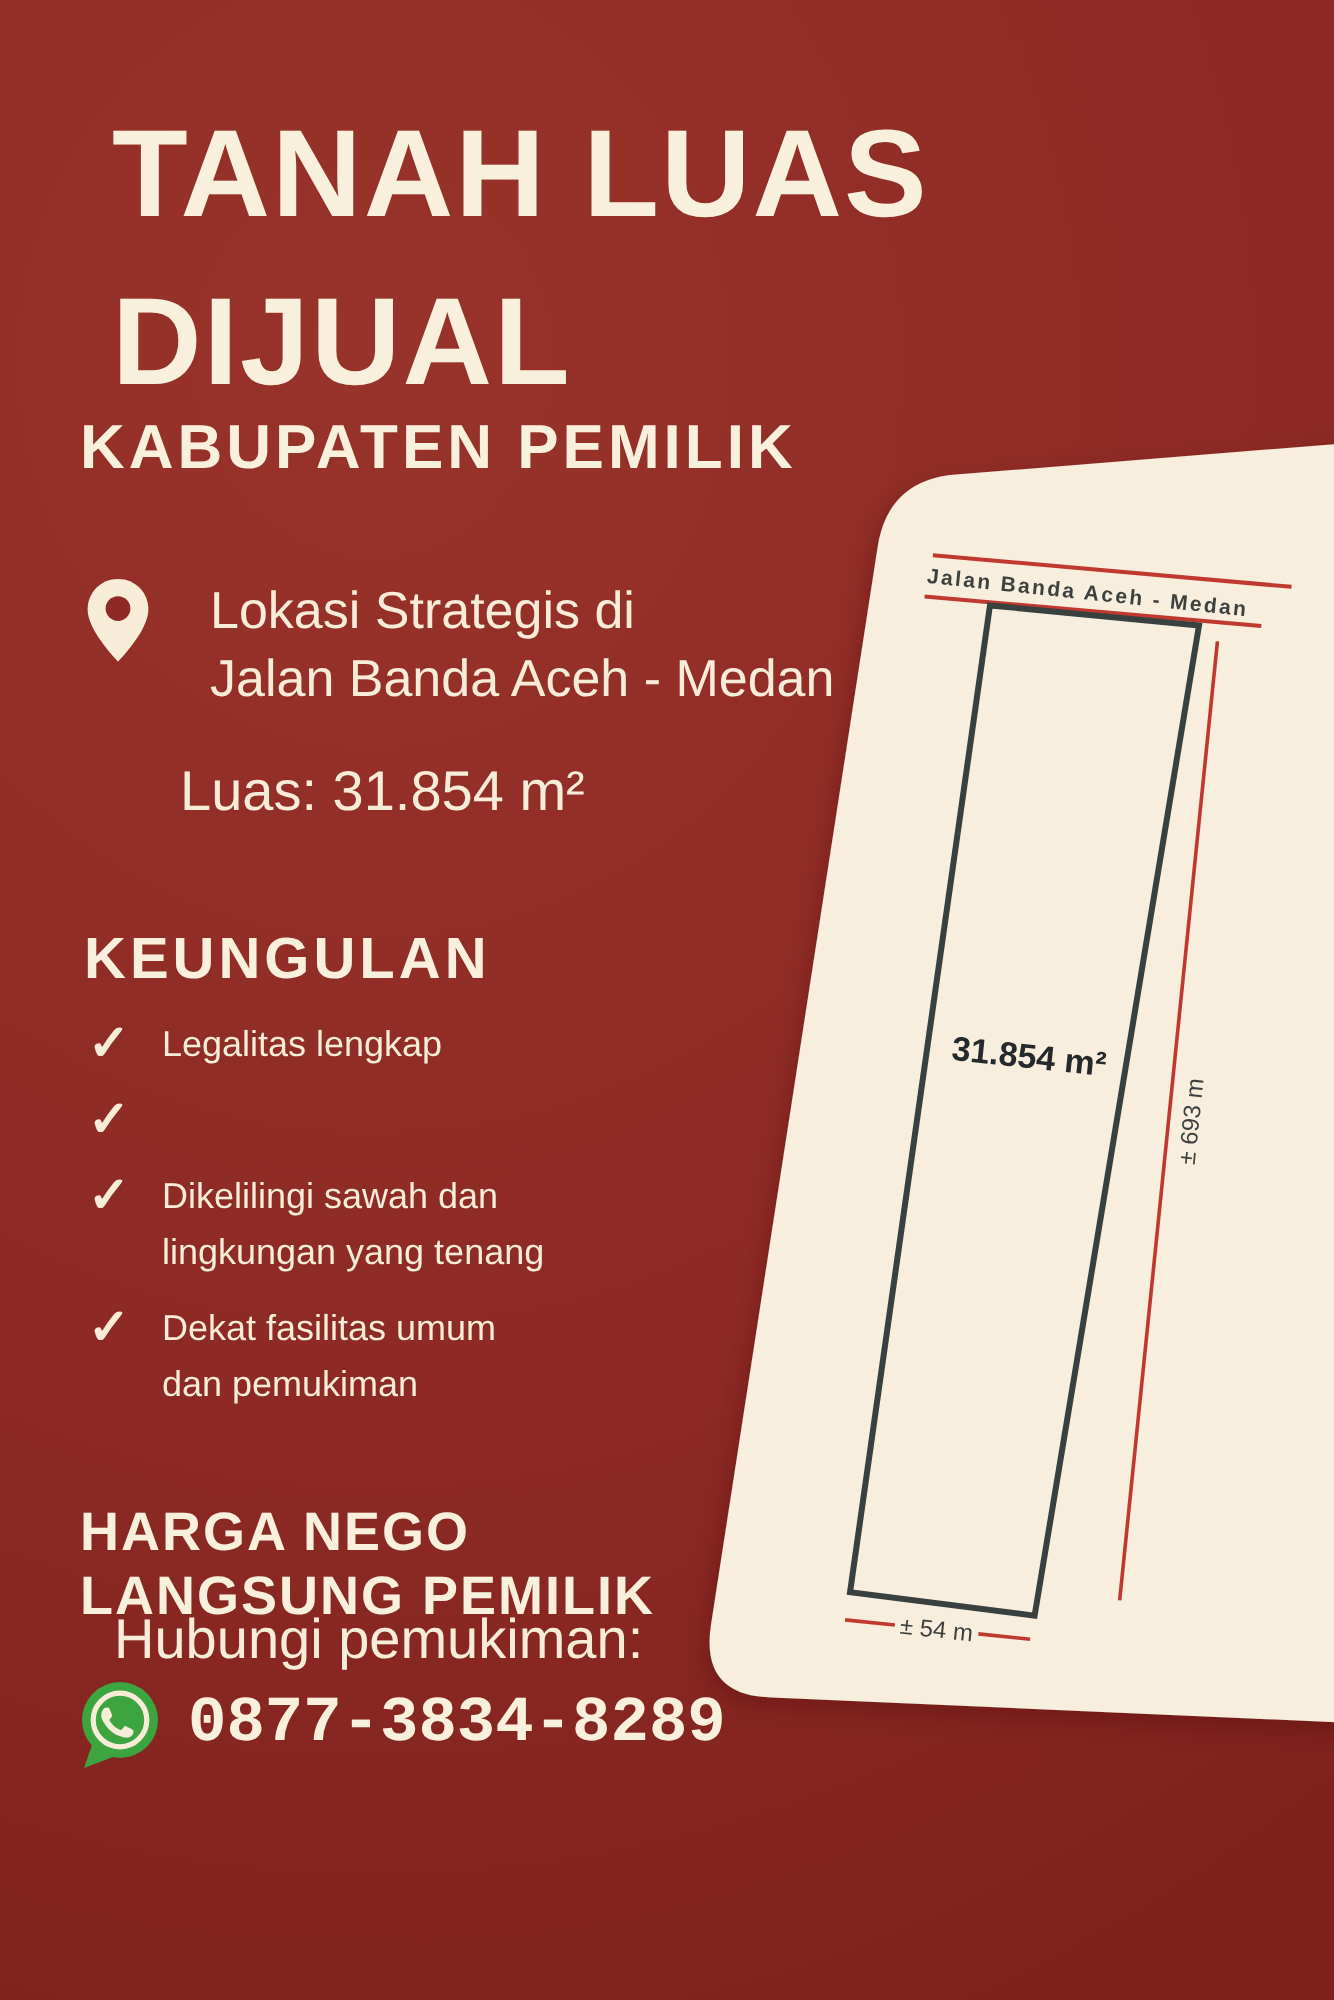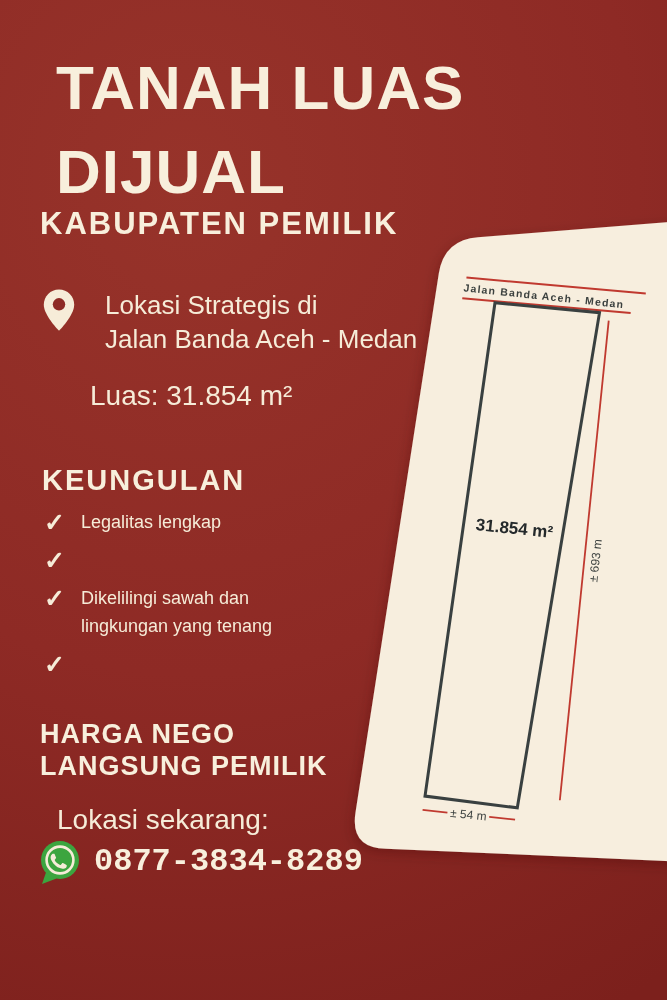--- a/index.html
+++ b/index.html
@@ -20,21 +20,21 @@
   .title span{display:block;}
   .subtitle{left:40px;top:206px;font-size:31px;font-weight:800;letter-spacing:2px;color:#f8efdc;}
   .loc-row{left:42px;top:288px;display:flex;gap:29px;align-items:flex-start;}
   .loc-text{font-size:26px;line-height:34px;white-space:pre-line;}
   .luas{left:90px;top:380px;font-size:28px;font-weight:400;}
   .adv-head{left:42px;top:464px;font-size:29px;font-weight:800;letter-spacing:2px;color:#f8efdc;}
   .adv-list{left:44px;top:508px;width:330px;}
   .adv-item{display:flex;gap:16px;margin-bottom:10px;align-items:flex-start;}
   .check{font-size:25px;font-weight:700;line-height:28px;color:#f6ecd8;}
   .adv-text{font-size:18px;line-height:28px;white-space:pre-line;}
-  .price{left:40px;top:718px;font-size:27px;font-weight:800;line-height:32px;letter-spacing:1px;white-space:pre-line;color:#f8efdc;}
+  .price{left:40px;top:750px;font-size:27px;font-weight:800;line-height:32px;letter-spacing:1px;white-space:pre-line;color:#f8efdc;}
   .cta{left:57px;top:804px;font-size:28px;}
   .phone-row{left:34px;top:838px;display:flex;gap:10px;align-items:center;}
   .phone{font-size:32px;font-weight:800;color:#f8efdc;font-family:Liberation Mono, monospace;}
 </style>
 </head>
 <body>
 
 <div class="poster">
 
   <svg class="card-svg" viewBox="0 0 667 1000" aria-hidden="true">
@@ -83,26 +83,28 @@
     <div class="adv-item">
       <span class="check">✓</span>
     </div>
     <div class="adv-item">
       <span class="check">✓</span>
       <span class="adv-text">Dikelilingi sawah dan
 lingkungan yang tenang</span>
     </div>
     <div class="adv-item">
       <span class="check">✓</span>
+      <span class="adv-text">Dekat fasilitas umum
+dan pemukiman</span>
     </div>
   </div>
 
   <div class="abs price">HARGA NEGO
 LANGSUNG PEMILIK</div>
-  <div class="abs cta">Lokasi sekarang:</div>
+  <div class="abs cta">Hubungi pemukiman:</div>
   <div class="abs phone-row">
     <svg width="50" height="47" viewBox="0 0 50 47" aria-hidden="true">
       <path d="M8 46 L12.5 33 L22.5 40.5 Z" fill="#3ca53f"></path>
       <circle cx="26" cy="22" r="19" fill="#3ca53f"></circle>
       <circle cx="26" cy="22" r="13.4" fill="none" stroke="#f6ecd8" stroke-width="2.6"></circle>
       <path fill="#f6ecd8" d="M31.6 26.4 c-.3-.2-2.3-1.1-2.7-1.3-.3-.1-.6-.2-.8.2-.2.4-1 1.3-1.2 1.5-.2.3-.4.3-.8.1-.4-.2-1.6-.6-3.1-1.9-1.2-1-2-2.3-2.2-2.7-.2-.4 0-.6.2-.8.2-.2.4-.5.6-.7.2-.3.3-.4.4-.7.2-.3.1-.5 0-.7-.1-.2-.9-2.1-1.2-2.9-.3-.7-.6-.7-.9-.7 h-.8 c-.3 0-.7.1-1.1.5-.4.4-1.4 1.4-1.4 3.3 0 1.9 1.4 3.8 1.6 4.1.2.3 2.8 4.5 6.9 6.1 3.3 1.3 4.1 1.1 4.8 1 .7-.1 2.3-.9 2.6-1.8.3-.9.3-1.6.2-1.8-.1-.2-.3-.3-.7-.5 z"></path>
     </svg>
     <span class="phone">0877-3834-8289</span>
   </div>
 

